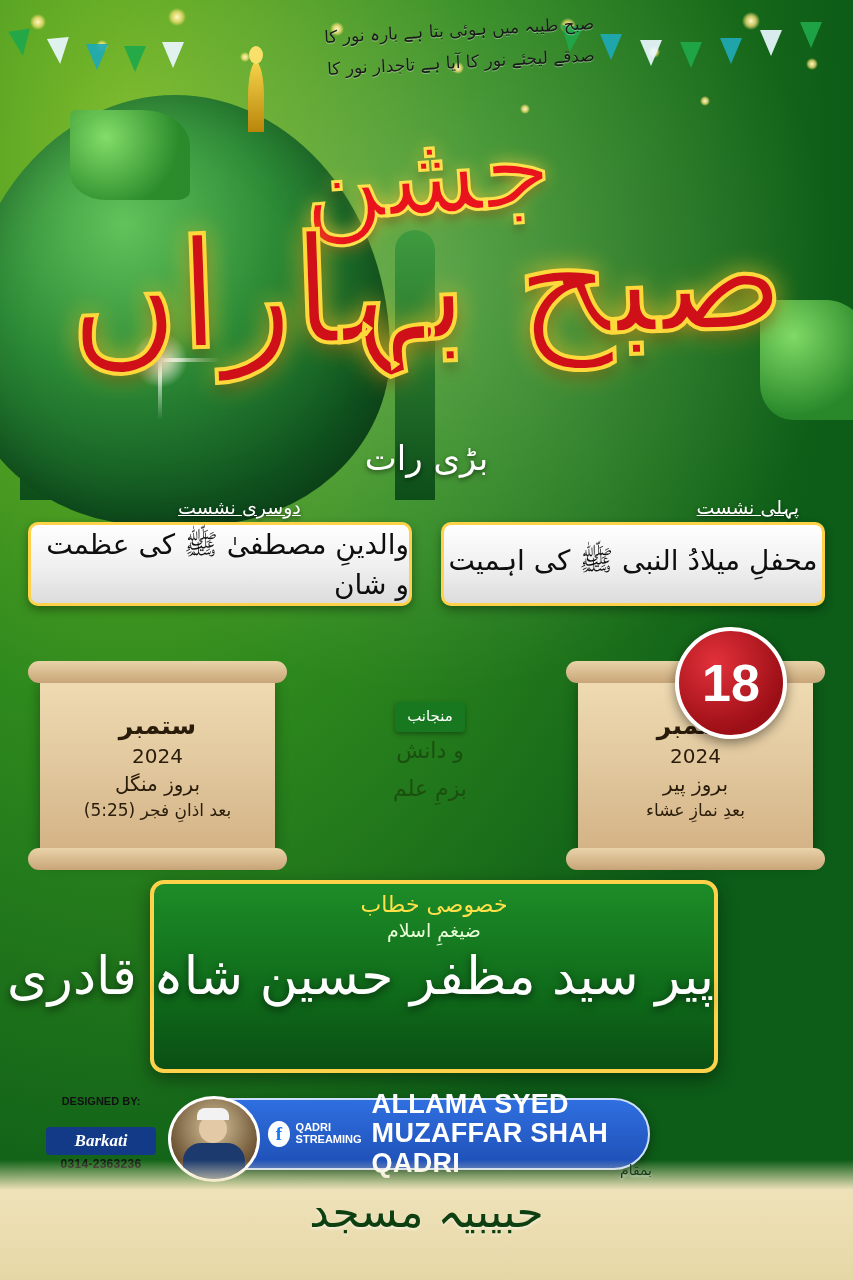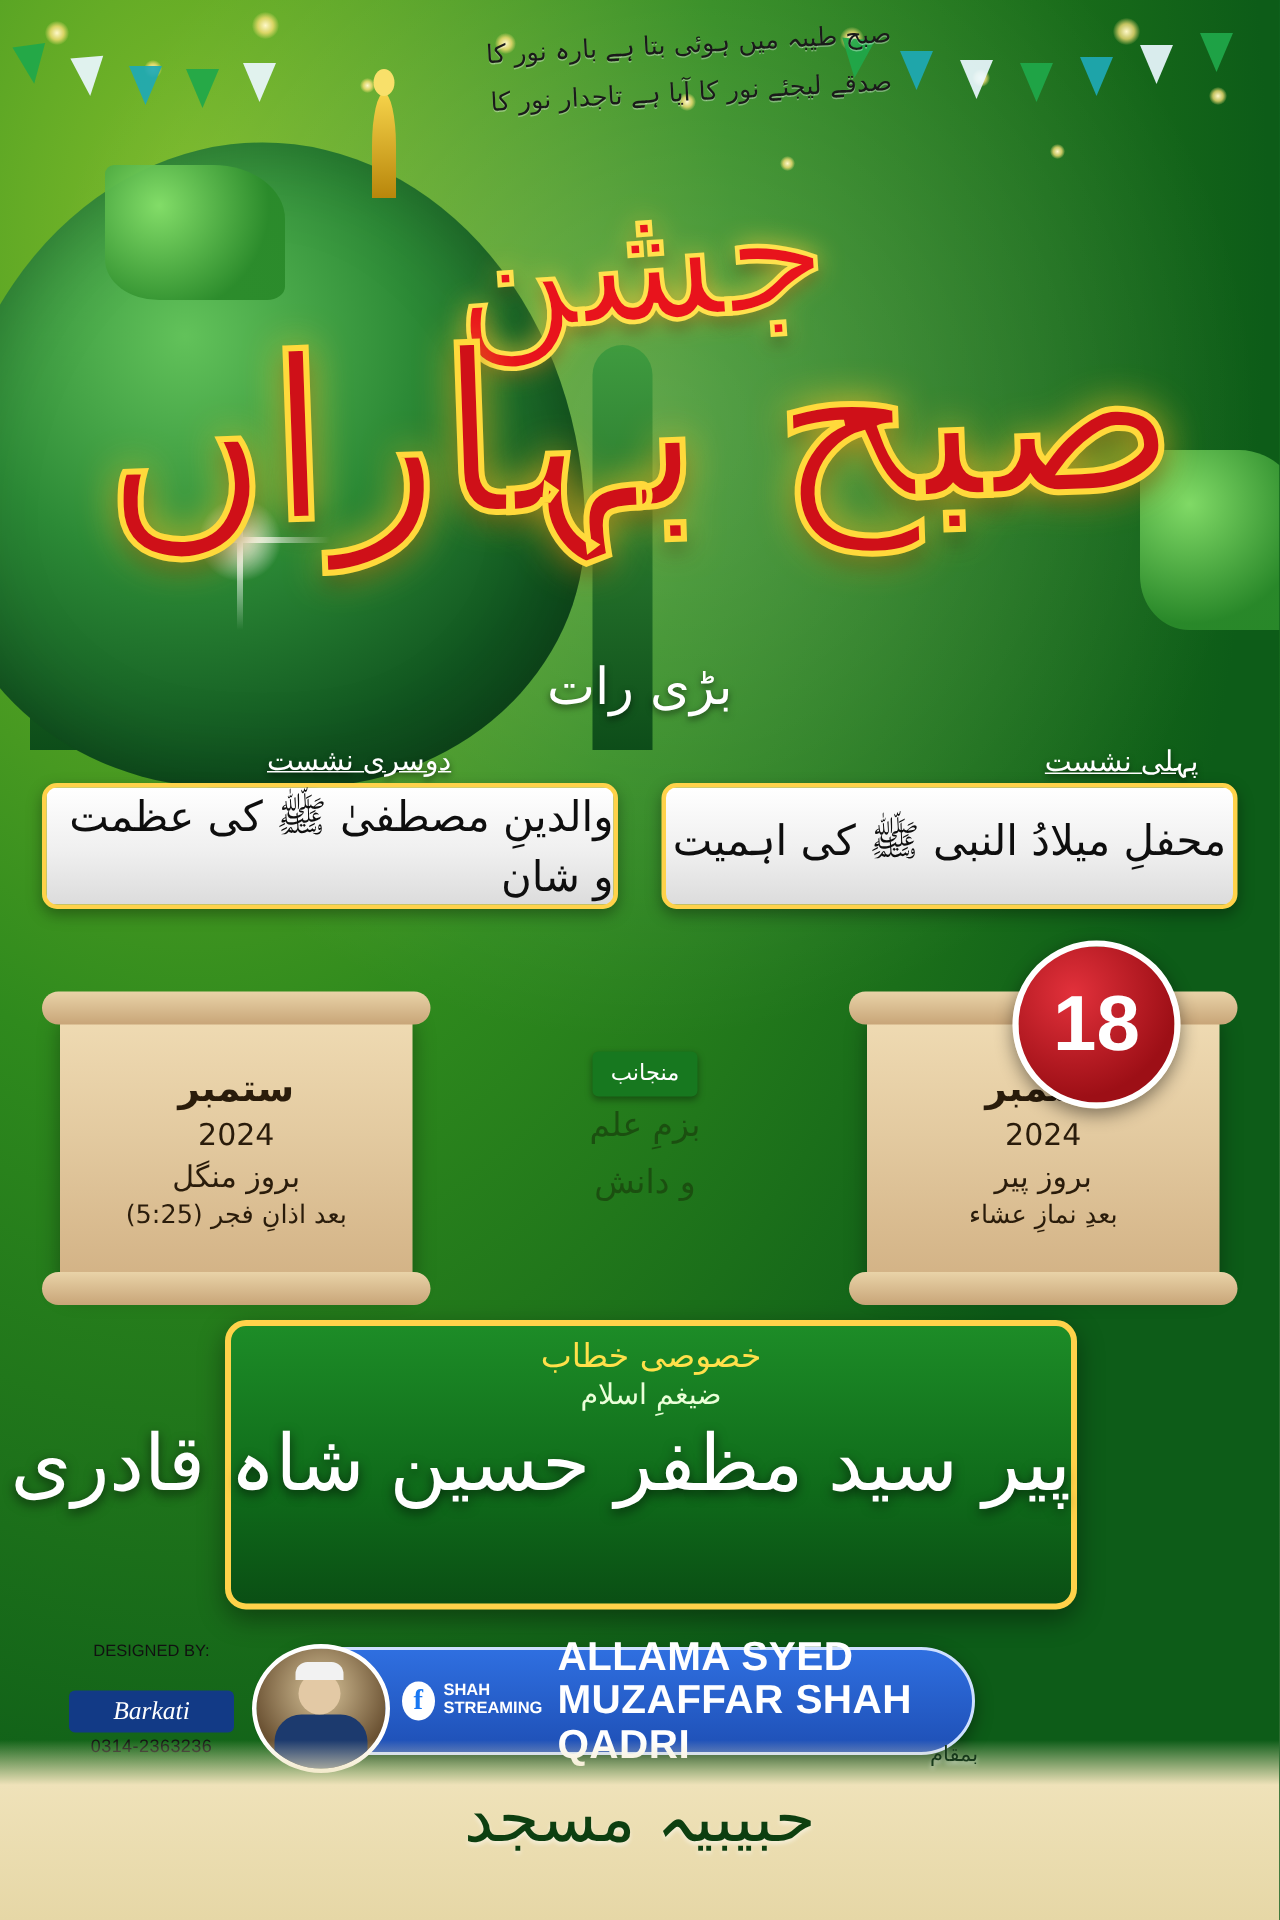--- a/index.html
+++ b/index.html
@@ -165,21 +165,21 @@
   .khitab{margin-top:8px;font-size:22px;color:#ffe04a;font-family:"DejaVu Sans", sans-serif;direction:rtl;}
   .zaghm{font-size:19px;color:#eaffd8;font-family:"DejaVu Sans", sans-serif;direction:rtl;margin-top:2px;}
   .speakername{
     font-size:52px;color:#ffffff;font-family:"DejaVu Sans", sans-serif;direction:rtl;
     margin-top:4px;line-height:1.2;
     text-shadow:0 3px 8px rgba(0,0,0,.6);
   }
   
   .designed{
     position:absolute;left:46px;top:1095px;width:110px;text-align:center;
-    font-size:11px;font-weight:normal;color:#111;
+    font-size:11px;font-weight:bold;color:#111;
   }
   .designed .card{
     background:#123a86;color:#fff;border-radius:4px;padding:4px 0;margin-top:20px;
     font-family:"Liberation Serif", serif;font-style:italic;font-size:17px;
   }
   .designed .phone{font-size:12px;margin-top:2px;letter-spacing:.3px;}
 
   
   .livebar{
     position:absolute;left:180px;top:1098px;width:470px;height:72px;
@@ -299,22 +299,22 @@
       <div class="inner">
         <div class="d1">ستمبر</div>
         <div class="d2">2024</div>
         <div class="d2">بروز منگل</div>
         <div class="d3">بعد اذانِ فجر (5:25)</div>
       </div>
     </div>
 
     <div class="bazm urdu">
       <span class="tag">منجانب</span>
+      <div>و دانش</div>
       <div>بزمِ علم</div>
-      <div>و دانش</div>
     </div>
   </div>
 
   <div class="speakerbox">
     <div class="khitab urdu">خصوصی خطاب</div>
     <div class="zaghm urdu">ضیغمِ اسلام</div>
     <div class="speakername urdu">پیر سید مظفر حسین شاہ قادری</div>
   </div>
 
   <div class="designed">
@@ -324,21 +324,21 @@
   </div>
 
   <div class="livebar">
     <div class="presenter">
       <div class="body"></div>
         <div class="head"></div>
         <div class="cap"></div>
     </div>
     <div class="fbicon">f</div>
     <div class="livetxt">
-      <div>SHAH</div>
+      <div>QADRI</div>
       <div>STREAMING</div>
     </div>
     <div class="speakerlive">
       <div>ALLAMA SYED</div>
       <div>MUZAFFAR SHAH QADRI</div>
     </div>
   </div>
 
   <div class="sand"></div>
 

